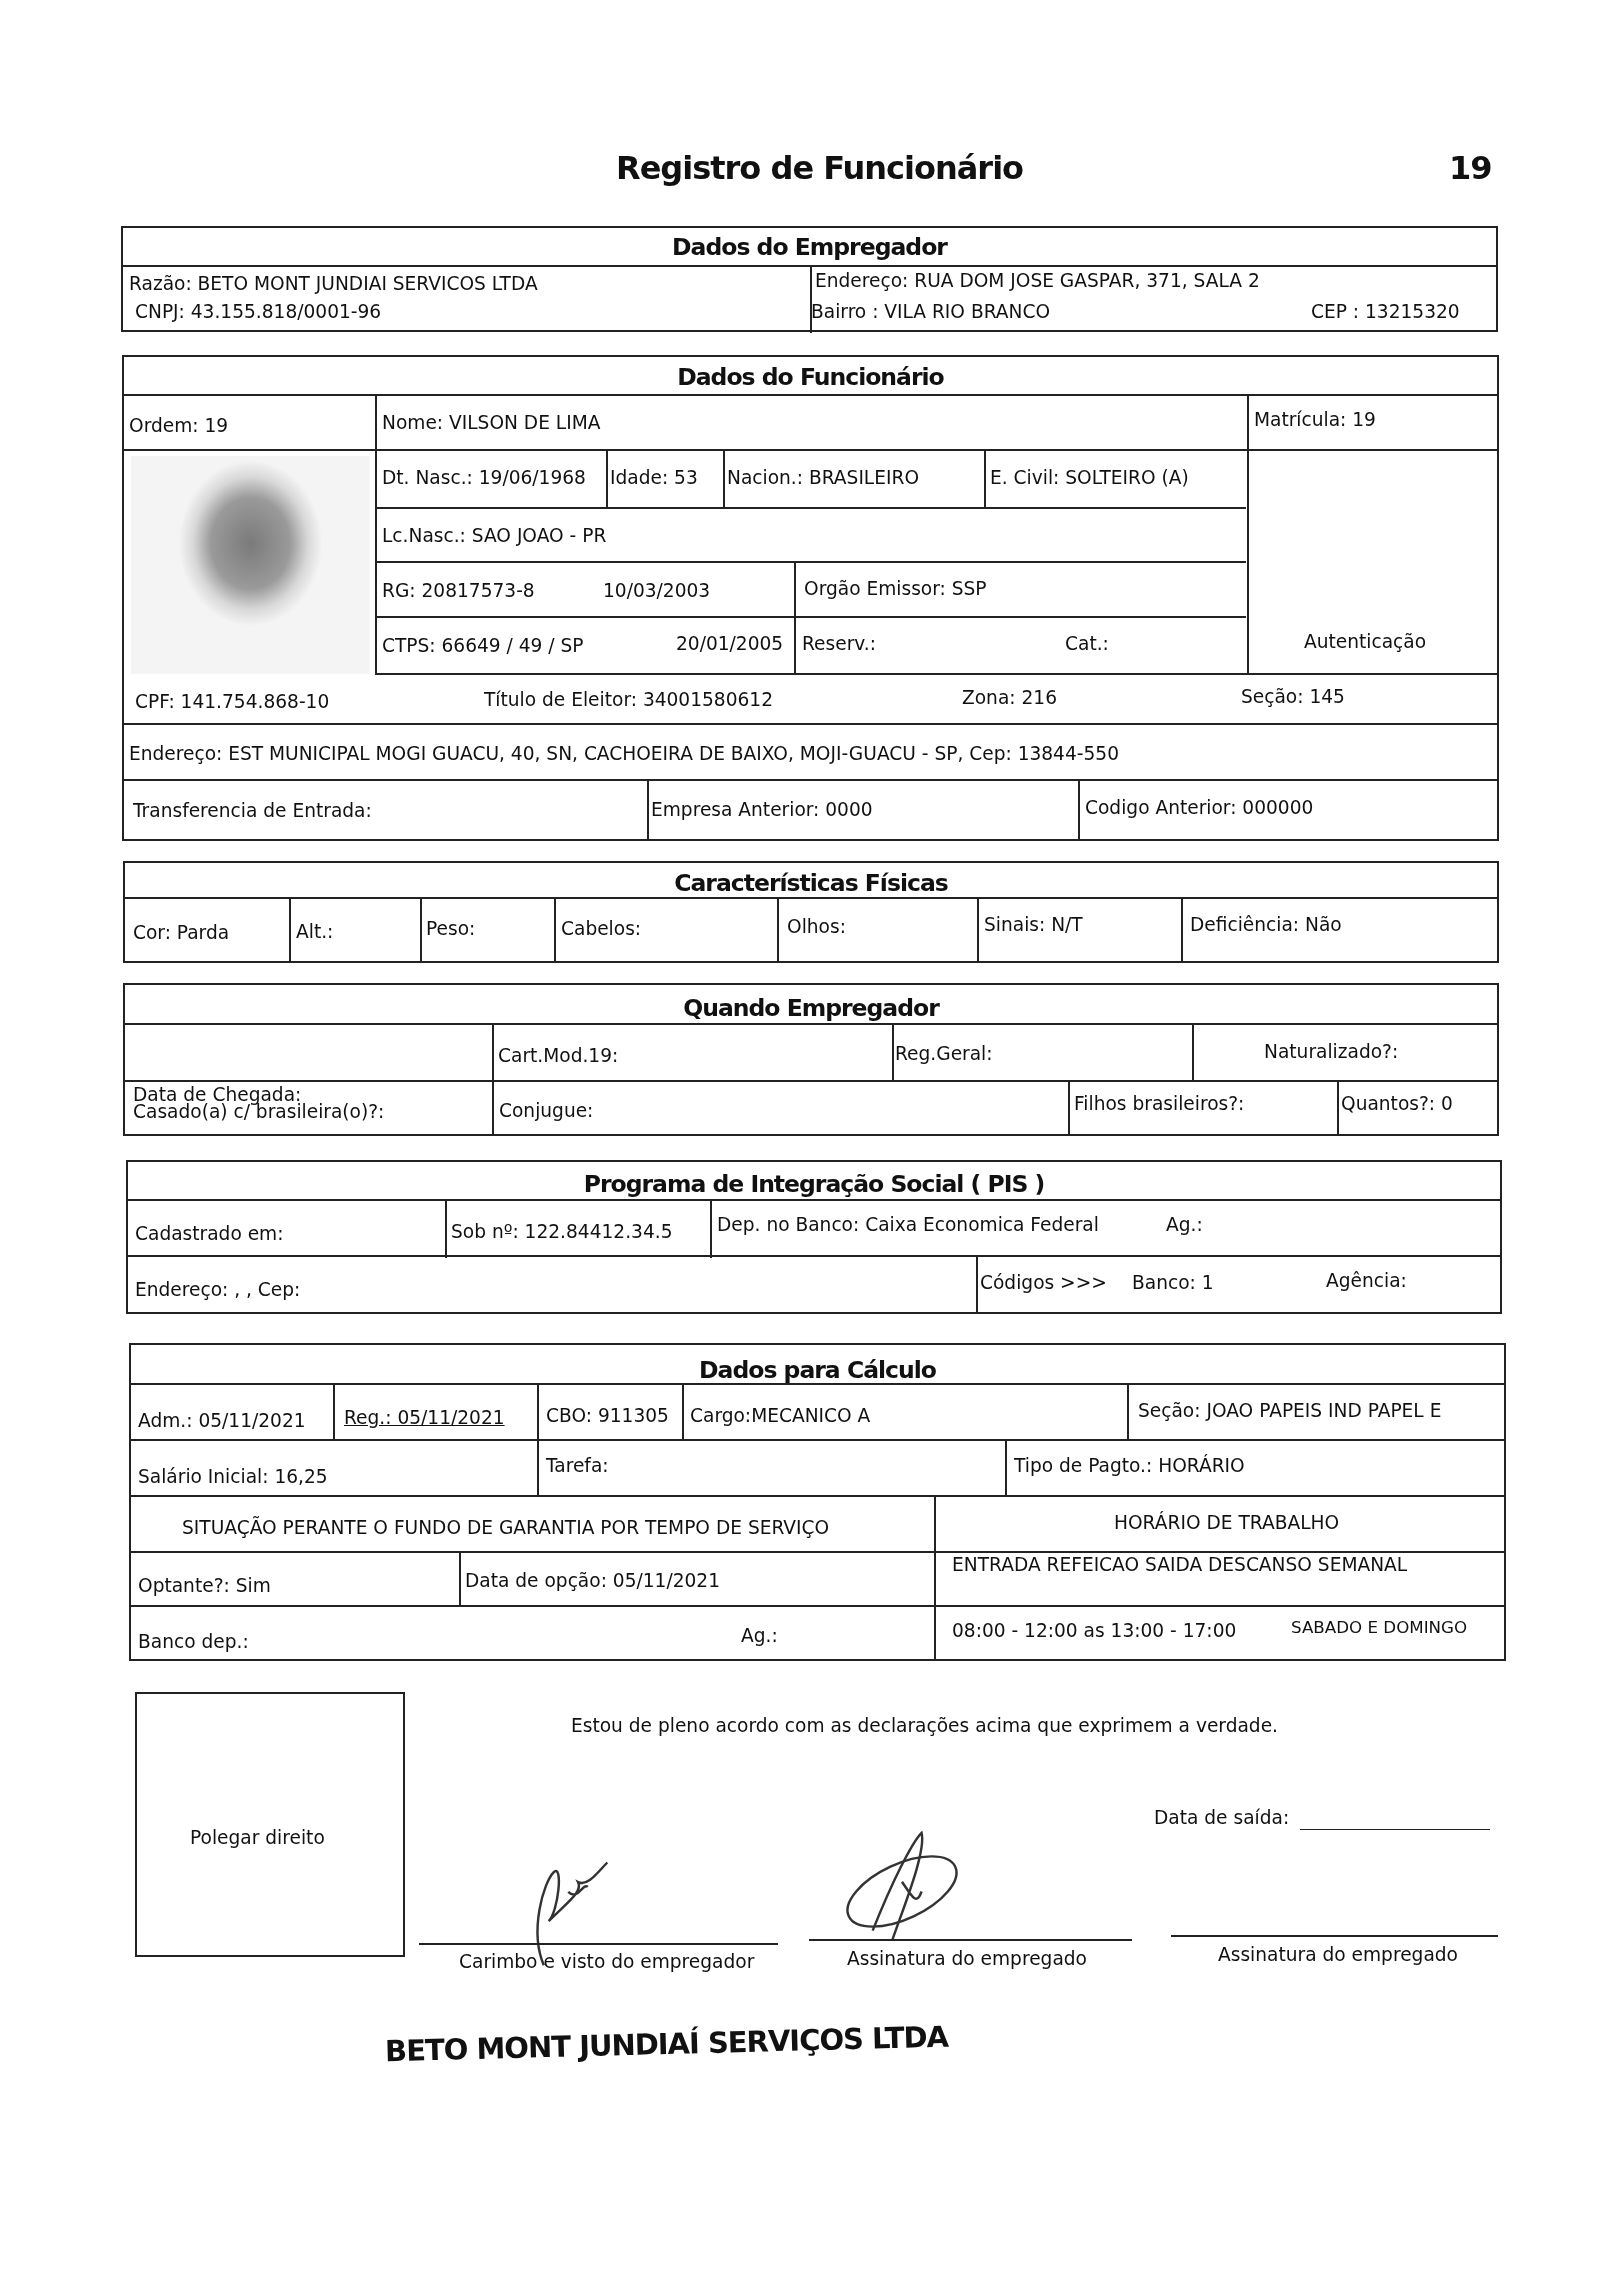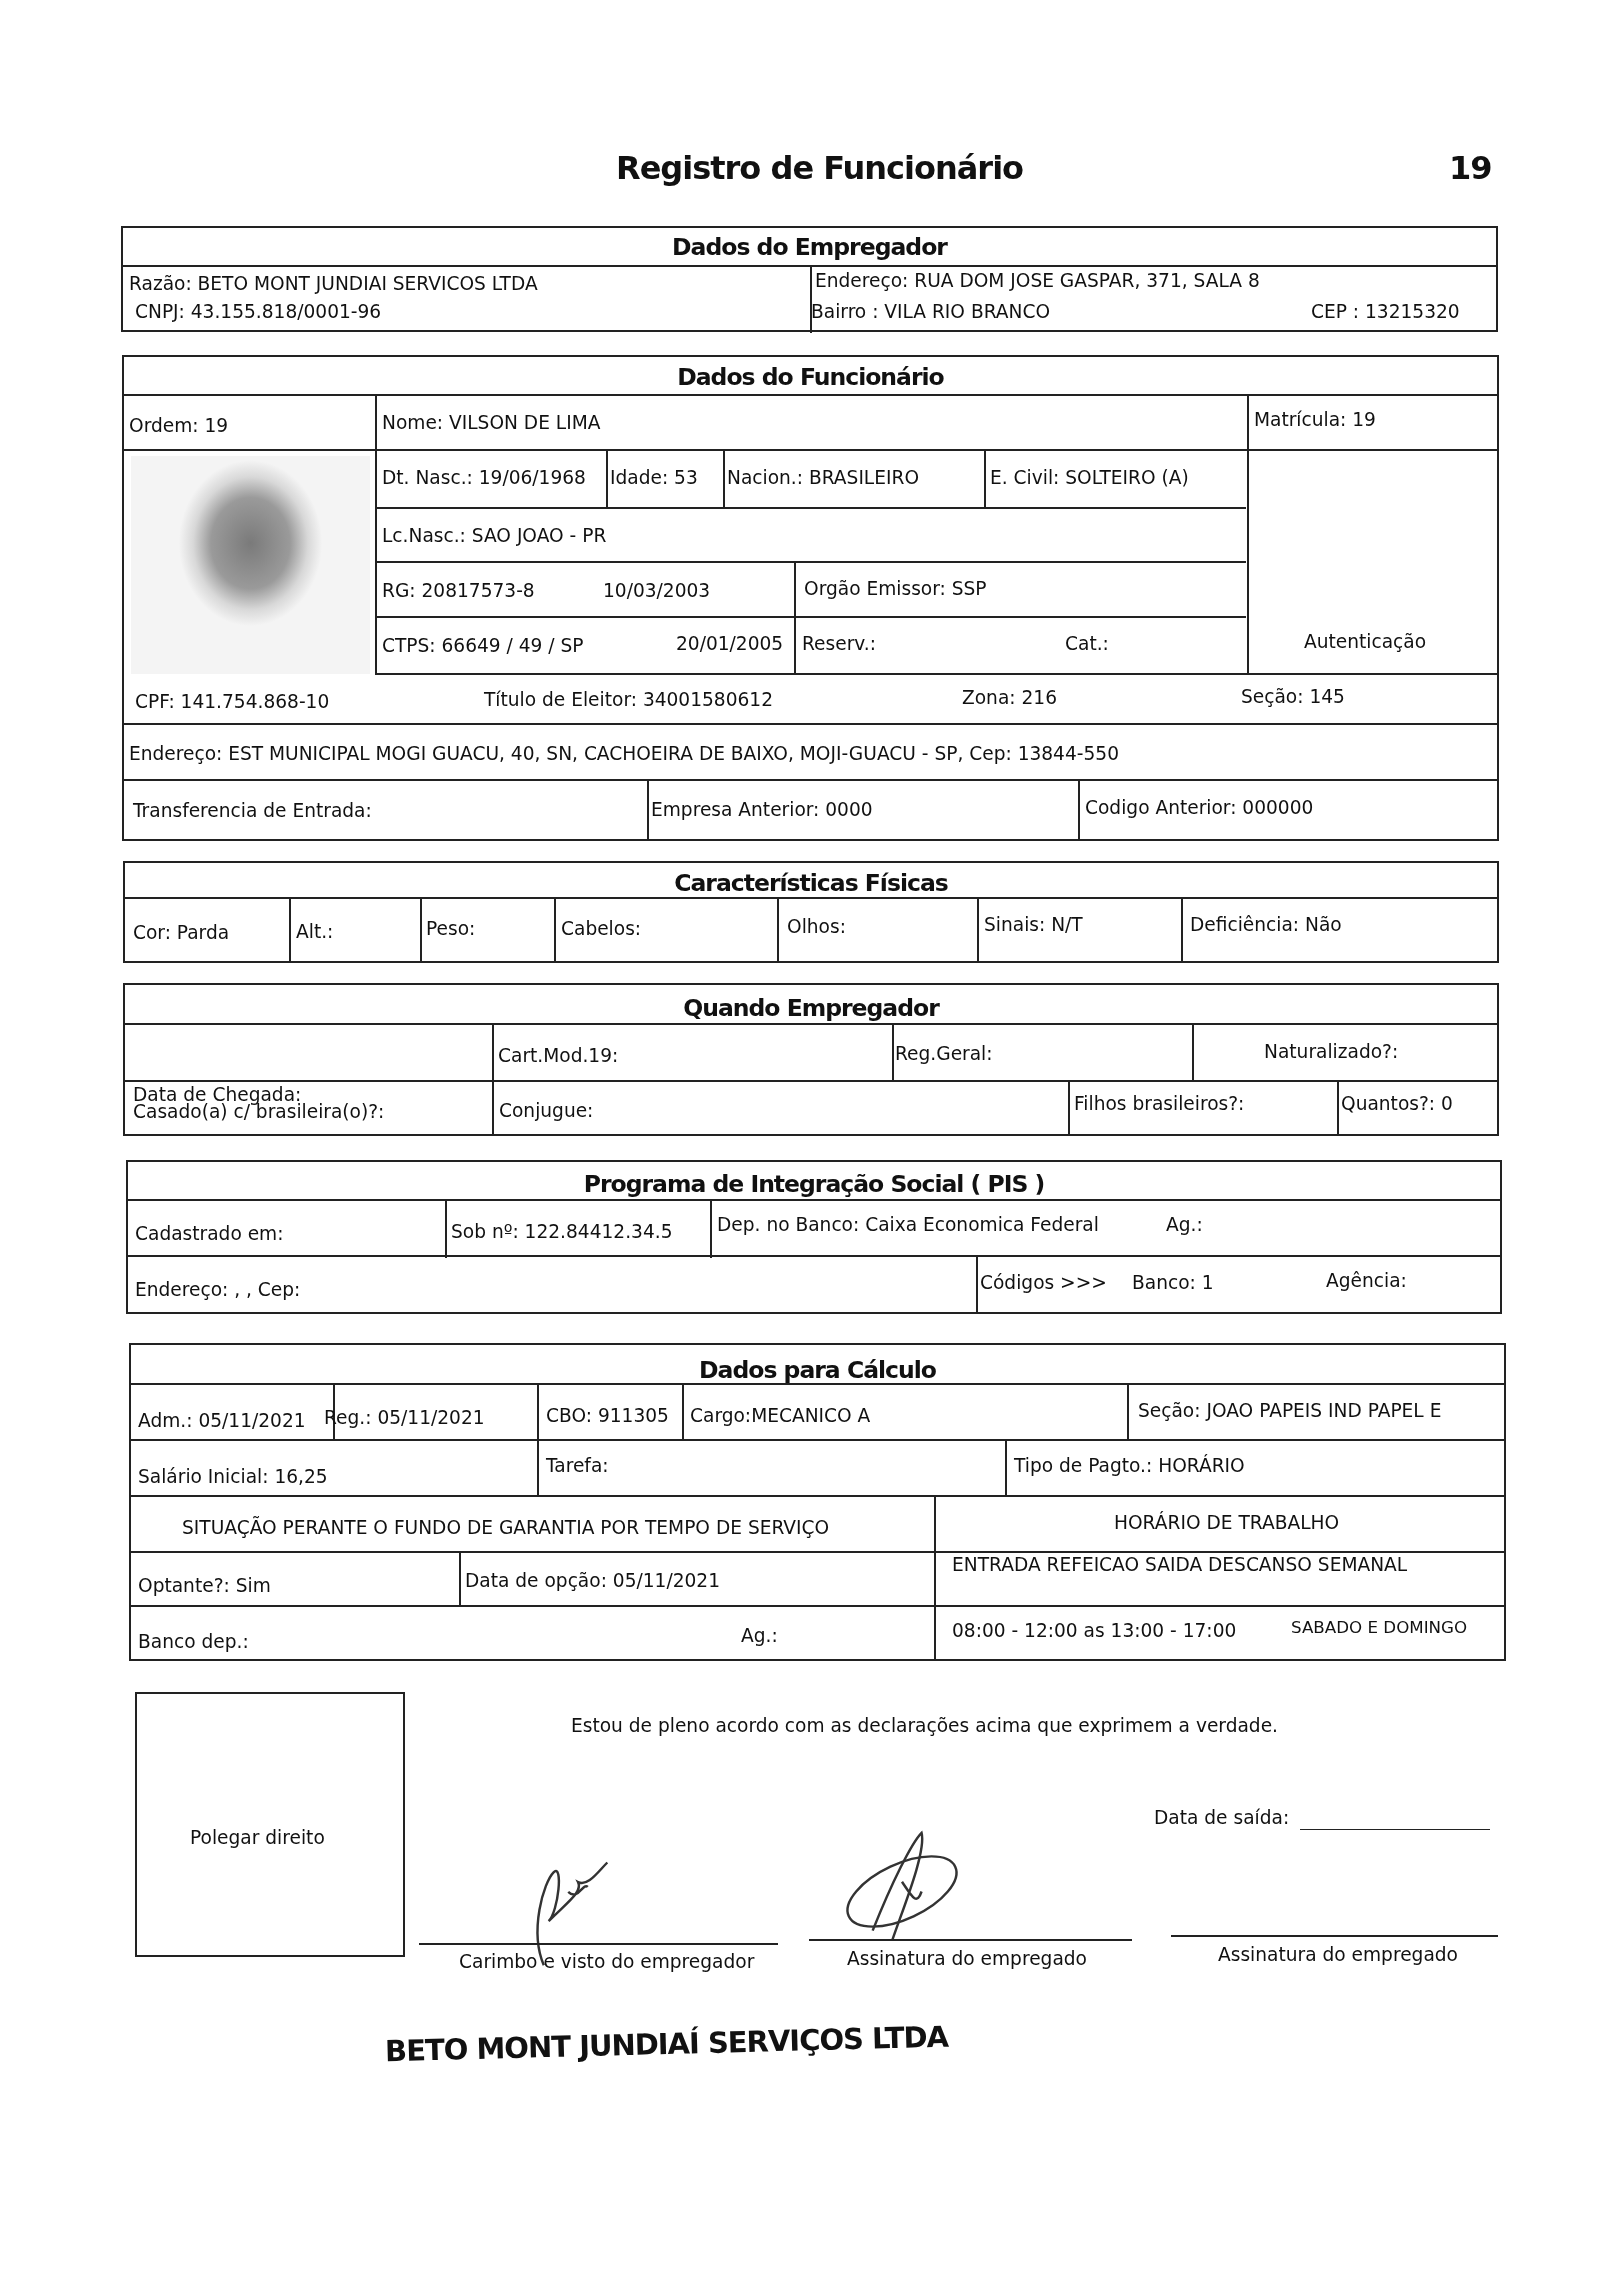--- a/index.html
+++ b/index.html
@@ -19,21 +19,21 @@
 
 <div class="abs title" style="left:616px;top:149px;">Registro de Funcionário</div>
 <div class="abs title" style="left:1449px;top:149px;">19</div>
 
 <div class="box" style="left:121px;top:226px;width:1377px;height:106px;"></div>
 <div class="hl" style="left:121px;top:265px;width:1377px;"></div>
 <div class="vl" style="left:810px;top:265px;height:68px;"></div>
 <div class="sec" style="left:121px;top:233px;width:1377px;">Dados do Empregador</div>
 <div class="t" style="left:129px;top:275px;">Razão: BETO MONT JUNDIAI SERVICOS LTDA</div>
 <div class="t" style="left:135px;top:303px;">CNPJ: 43.155.818/0001-96</div>
-<div class="t" style="left:815px;top:272px;">Endereço: RUA DOM JOSE GASPAR, 371, SALA 8</div>
+<div class="t" style="left:815px;top:272px;">Endereço: RUA DOM JOSE GASPAR, 371, SALA 2</div>
 <div class="t" style="left:811px;top:303px;">Bairro : VILA RIO BRANCO</div>
 <div class="t" style="left:1311px;top:303px;">CEP : 13215320</div>
 
 <div class="box" style="left:122px;top:355px;width:1377px;height:486px;"></div>
 <div class="sec" style="left:122px;top:363px;width:1377px;">Dados do Funcionário</div>
 <div class="hl" style="left:122px;top:394px;width:1377px;"></div>
 <div class="vl" style="left:375px;top:394px;height:280px;"></div>
 <div class="vl" style="left:1247px;top:394px;height:280px;"></div>
 <div class="hl" style="left:122px;top:449px;width:1377px;"></div>
 <div class="t" style="left:129px;top:417px;">Ordem: 19</div>
@@ -135,21 +135,21 @@
 
 <div class="box" style="left:129px;top:1343px;width:1377px;height:318px;"></div>
 <div class="sec" style="left:129px;top:1356px;width:1377px;">Dados para Cálculo</div>
 <div class="hl" style="left:129px;top:1383px;width:1377px;"></div>
 <div class="vl" style="left:333px;top:1383px;height:57px;"></div>
 <div class="vl" style="left:537px;top:1383px;height:112px;"></div>
 <div class="vl" style="left:682px;top:1383px;height:57px;"></div>
 <div class="vl" style="left:1127px;top:1383px;height:57px;"></div>
 <div class="hl" style="left:129px;top:1439px;width:1377px;"></div>
 <div class="t" style="left:138px;top:1412px;">Adm.: 05/11/2021</div>
-<div class="t" style="left:324px;top:1409px;">Reg.: 05/11/2021</div>
+<div class="t" style="left:344px;top:1409px;text-decoration:underline;">Reg.: 05/11/2021</div>
 <div class="t" style="left:546px;top:1407px;">CBO: 911305</div>
 <div class="t" style="left:690px;top:1407px;">Cargo:MECANICO A</div>
 <div class="t" style="left:1138px;top:1402px;">Seção: JOAO PAPEIS IND PAPEL E</div>
 <div class="vl" style="left:1005px;top:1439px;height:56px;"></div>
 <div class="hl" style="left:129px;top:1495px;width:1377px;"></div>
 <div class="t" style="left:138px;top:1468px;">Salário Inicial: 16,25</div>
 <div class="t" style="left:546px;top:1457px;">Tarefa:</div>
 <div class="t" style="left:1014px;top:1457px;">Tipo de Pagto.: HORÁRIO</div>
 <div class="vl" style="left:934px;top:1495px;height:166px;"></div>
 <div class="hl" style="left:129px;top:1551px;width:1377px;"></div>

